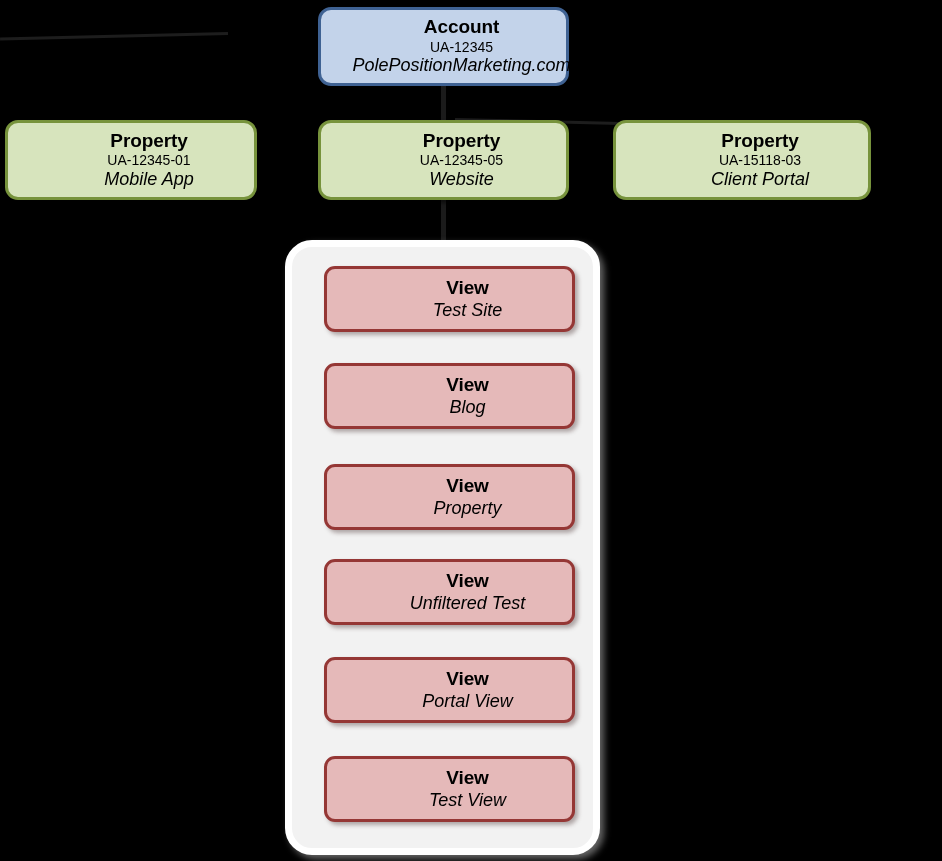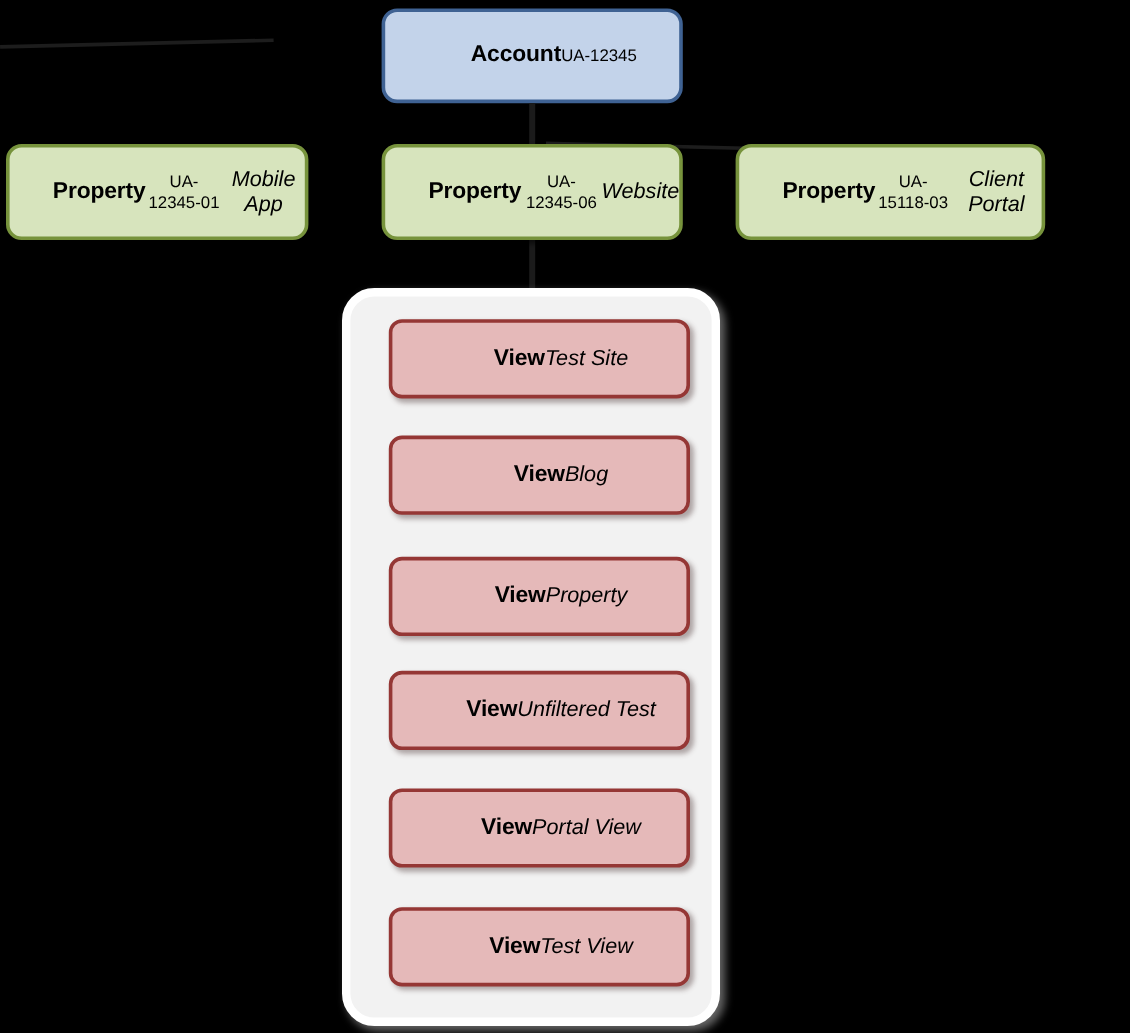--- a/index.html
+++ b/index.html
@@ -16,21 +16,21 @@
     position: relative;
     width: 942px;
     height: 861px;
     background: #000000;
   }
 
   
   .node {
     position: absolute;
     display: flex;
-    flex-direction: row;
+    flex-direction: column;
     align-items: center;
     justify-content: center;
     text-align: center;
     color: #000000;
     line-height: 1.18;
     padding-left: 36px;
   }
   .node .n-title {
     font-weight: bold;
     font-size: 19px;
@@ -141,36 +141,37 @@
   .view-5 { top: 509px; }
 </style>
 </head>
 <body>
 
 <div id="stage">
 
   <div class="node account-node">
     <div class="n-title">Account</div>
     <div class="n-id">UA-12345</div>
+    <div class="n-desc">PolePositionMarketing.com</div>
   </div>
 
   <div class="conn-left"></div>
   <div class="conn-stub stub-center-top"></div>
   <div class="conn-right"></div>
   <div class="conn-stub stub-center-down"></div>
 
   <div class="node property-node prop-0">
     <div class="n-title">Property</div>
     <div class="n-id">UA-12345-01</div>
     <div class="n-desc">Mobile App</div>
   </div>
 
   <div class="node property-node prop-1">
     <div class="n-title">Property</div>
-    <div class="n-id">UA-12345-06</div>
+    <div class="n-id">UA-12345-05</div>
     <div class="n-desc">Website</div>
   </div>
 
   <div class="node property-node prop-2">
     <div class="n-title">Property</div>
     <div class="n-id">UA-15118-03</div>
     <div class="n-desc">Client Portal</div>
   </div>
 
   <div class="views-container">

